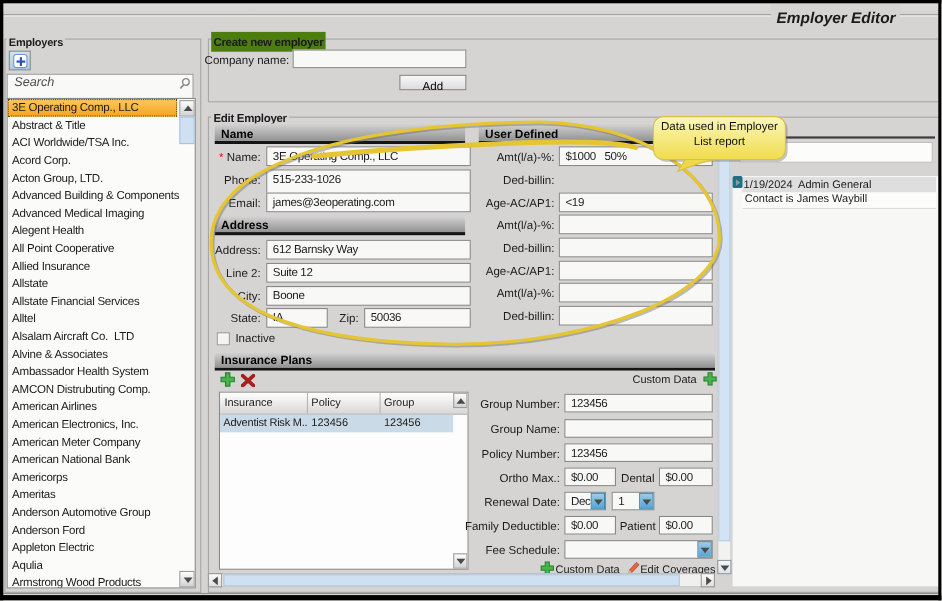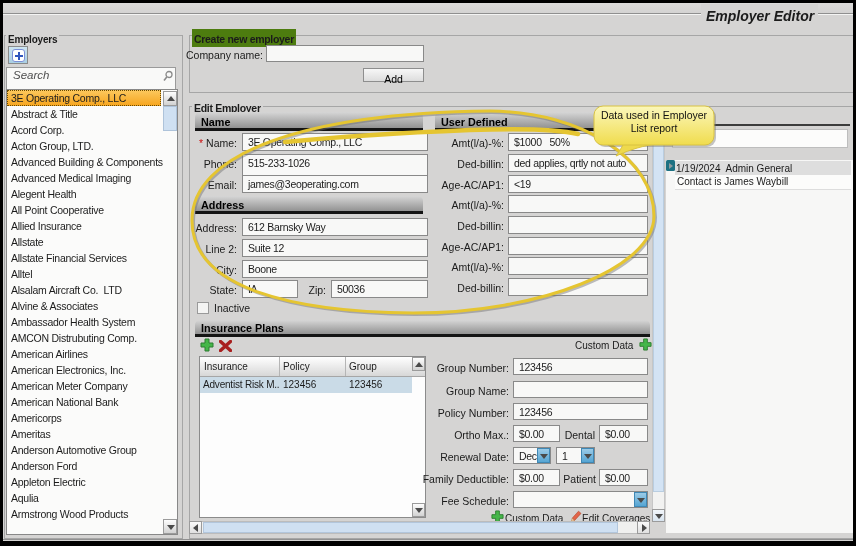--- a/index.html
+++ b/index.html
@@ -52,20 +52,21 @@
     <svg class="abs" style="left:155px;top:2px;" width="12" height="12" viewBox="0 0 12 12">
         <circle cx="7" cy="4.5" r="3" fill="none" stroke="#8a8a8a" stroke-width="1.3"></circle>
         <line x1="4.8" y1="7" x2="2" y2="10.4" stroke="#8a8a8a" stroke-width="1.6"></line>
       </svg>
   </div>
 
   <div class="abs" style="left:6px;top:89px;width:172px;height:446px;background:#fbfbfa;border:1px solid #888;box-sizing:border-box;overflow:hidden;">
     <div class="abs" style="left:0;top:0;width:170px;">
       <div class="item" style="width:150px;background:linear-gradient(#fcc95f,#f6a41d);outline:1px dotted #6b4a00;outline-offset:-1px;">3E Operating Comp., LLC</div>
       <div class="item">Abstract &amp; Title</div>
+      <div class="item">ACI Worldwide/TSA Inc.</div>
       <div class="item">Acord Corp.</div>
       <div class="item">Acton Group, LTD.</div>
       <div class="item">Advanced Building &amp; Components</div>
       <div class="item">Advanced Medical Imaging</div>
       <div class="item">Alegent Health</div>
       <div class="item">All Point Cooperative</div>
       <div class="item">Allied Insurance</div>
       <div class="item">Allstate</div>
       <div class="item">Allstate Financial Services</div>
       <div class="item">Alltel</div>
@@ -130,21 +131,20 @@
 
   <div class="abs" style="left:197px;top:302px;width:12px;height:12px;background:#f4f4f3;border:1px solid #9a9a9a;box-sizing:border-box;"></div>
   <div class="abs lbl" style="left:214px;top:302px;font-size:10.5px;">Inactive</div>
 
   <div class="hdr" style="left:435px;top:112px;width:215px;height:19px;">
       <span>User Defined</span>
     </div>
   <div class="flb" style="left:404px;top:137px;width:100px;">Amt(l/a)-%:</div>
   <div class="tb" style="left:508px;top:133px;width:140px;height:18px;">$1000&nbsp;&nbsp;&nbsp;50%</div>
   <div class="flb" style="left:404px;top:158px;width:100px;">Ded-billin:</div>
-  <div class="tb" style="left:508px;top:154px;width:140px;height:18px;">ded applies, qrtly not auto</div>
   <div class="flb" style="left:404px;top:179px;width:100px;">Age-AC/AP1:</div>
   <div class="tb" style="left:508px;top:175px;width:140px;height:18px;">&lt;19</div>
   <div class="flb" style="left:404px;top:199px;width:100px;">Amt(l/a)-%:</div>
   <div class="tb" style="left:508px;top:195px;width:140px;height:18px;"></div>
   <div class="flb" style="left:404px;top:220px;width:100px;">Ded-billin:</div>
   <div class="tb" style="left:508px;top:216px;width:140px;height:18px;"></div>
   <div class="flb" style="left:404px;top:241px;width:100px;">Age-AC/AP1:</div>
   <div class="tb" style="left:508px;top:237px;width:140px;height:18px;"></div>
   <div class="flb" style="left:404px;top:261px;width:100px;">Amt(l/a)-%:</div>
   <div class="tb" style="left:508px;top:257px;width:140px;height:18px;"></div>

